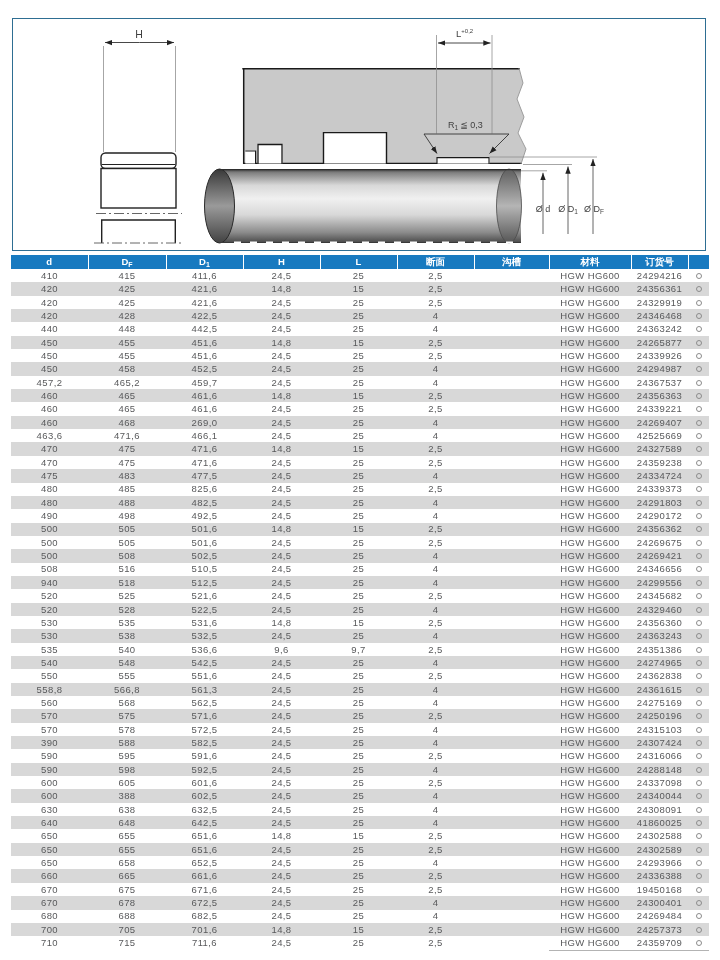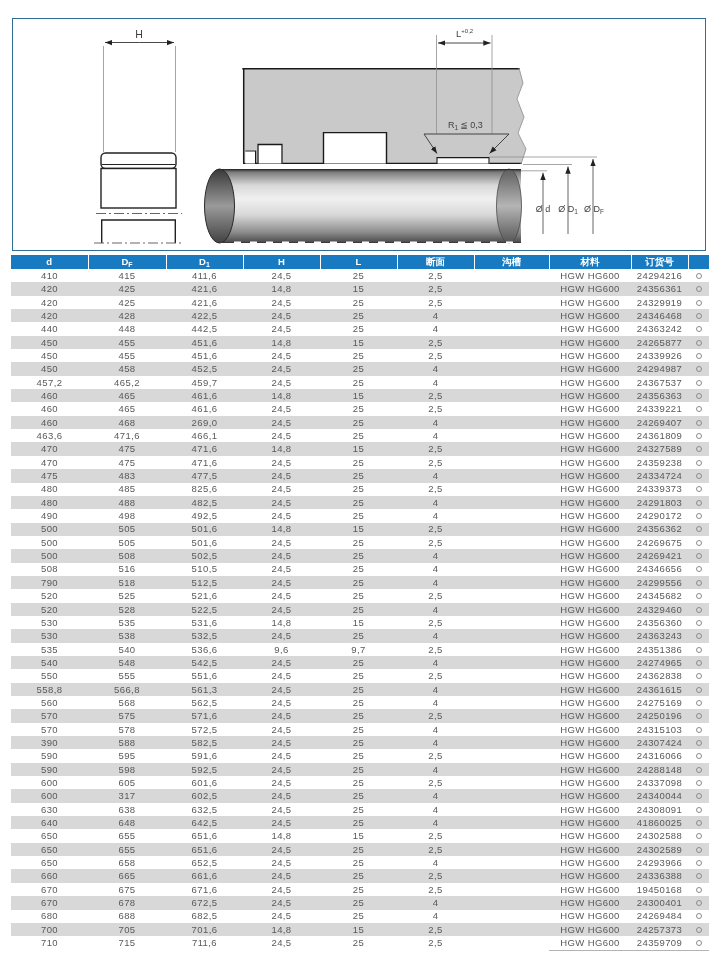--- a/index.html
+++ b/index.html
@@ -324,21 +324,21 @@
   </tr>
       <tr>
     <td>463,6</td>
     <td>471,6</td>
     <td>466,1</td>
     <td>24,5</td>
     <td>25</td>
     <td>4</td>
     <td></td>
     <td>HGW HG600</td>
-    <td>24361809</td>
+    <td>42525669</td>
     <td><span class="circle"></span></td>
   </tr>
       <tr class="alt">
     <td>470</td>
     <td>475</td>
     <td>471,6</td>
     <td>14,8</td>
     <td>15</td>
     <td>2,5</td>
     <td></td>
@@ -448,21 +448,21 @@
     <td>510,5</td>
     <td>24,5</td>
     <td>25</td>
     <td>4</td>
     <td></td>
     <td>HGW HG600</td>
     <td>24346656</td>
     <td><span class="circle"></span></td>
   </tr>
       <tr class="alt">
-    <td>790</td>
+    <td>940</td>
     <td>518</td>
     <td>512,5</td>
     <td>24,5</td>
     <td>25</td>
     <td>4</td>
     <td></td>
     <td>HGW HG600</td>
     <td>24299556</td>
     <td><span class="circle"></span></td>
   </tr>
@@ -641,21 +641,21 @@
     <td>24,5</td>
     <td>25</td>
     <td>2,5</td>
     <td></td>
     <td>HGW HG600</td>
     <td>24337098</td>
     <td><span class="circle"></span></td>
   </tr>
       <tr class="alt">
     <td>600</td>
-    <td>317</td>
+    <td>388</td>
     <td>602,5</td>
     <td>24,5</td>
     <td>25</td>
     <td>4</td>
     <td></td>
     <td>HGW HG600</td>
     <td>24340044</td>
     <td><span class="circle"></span></td>
   </tr>
       <tr>

